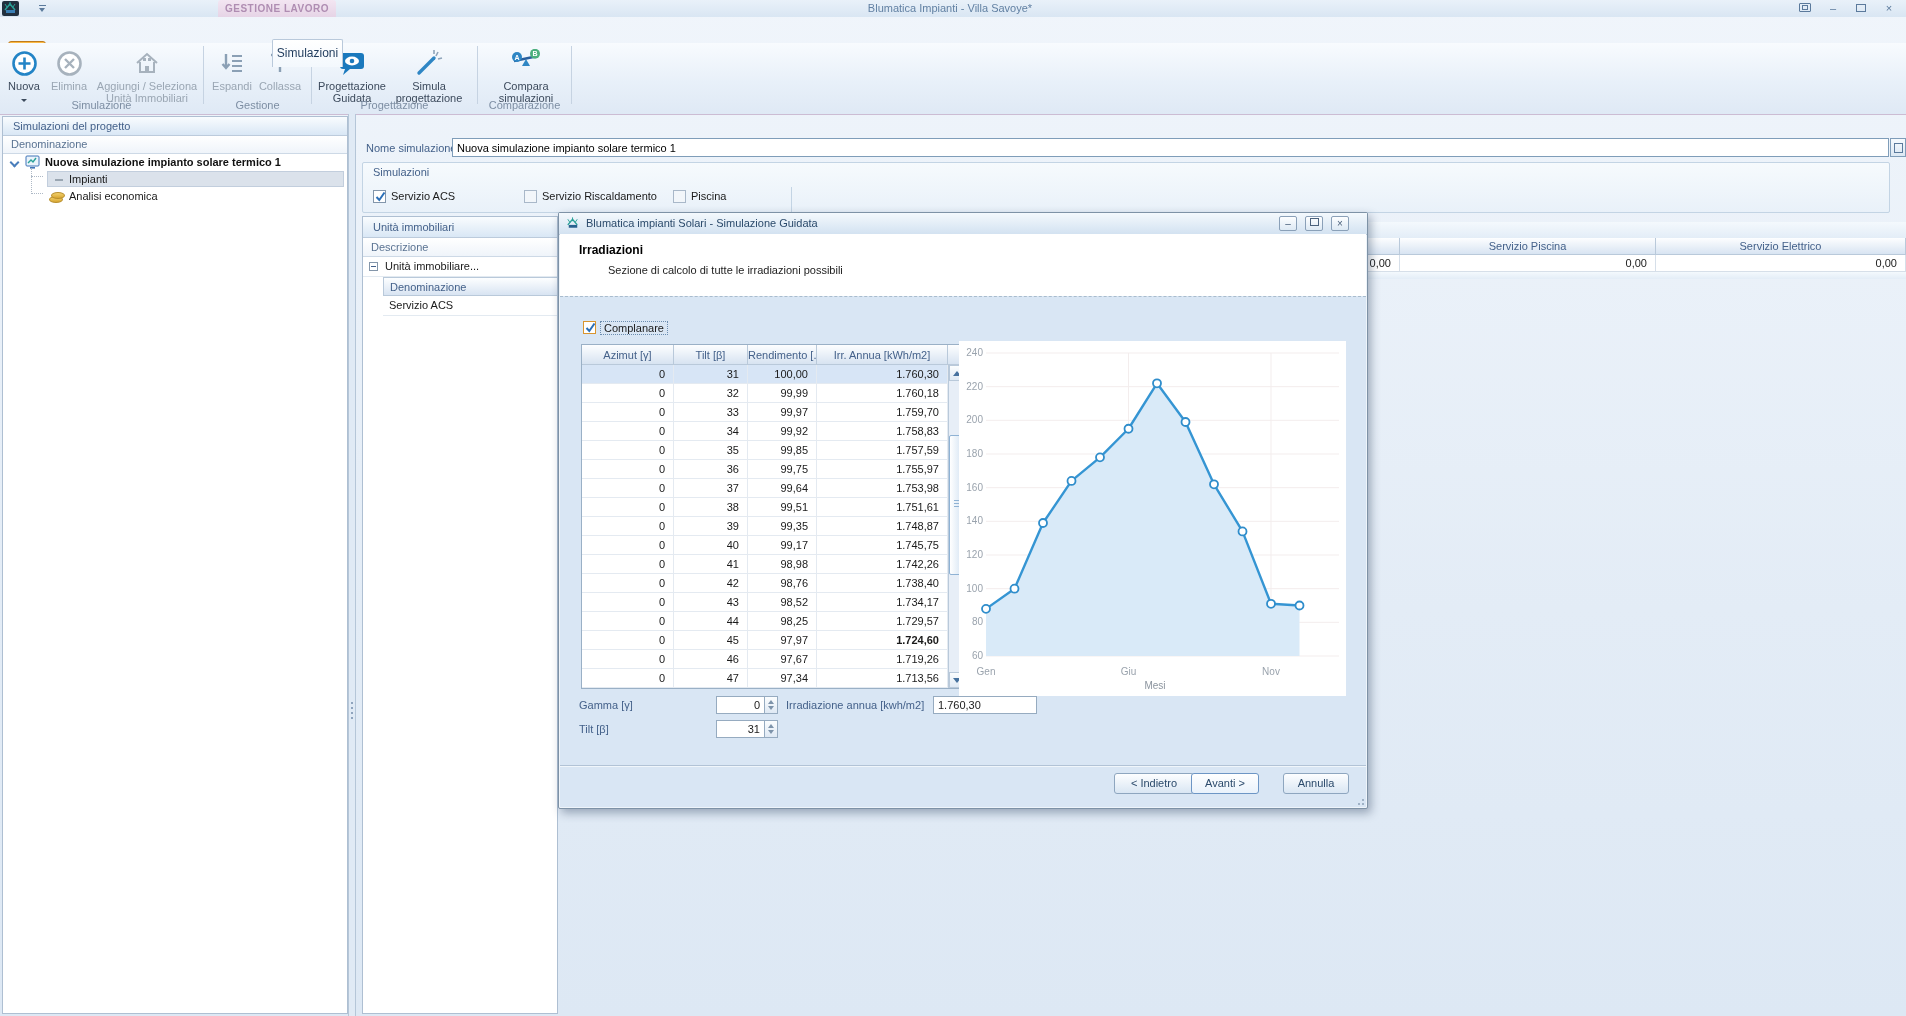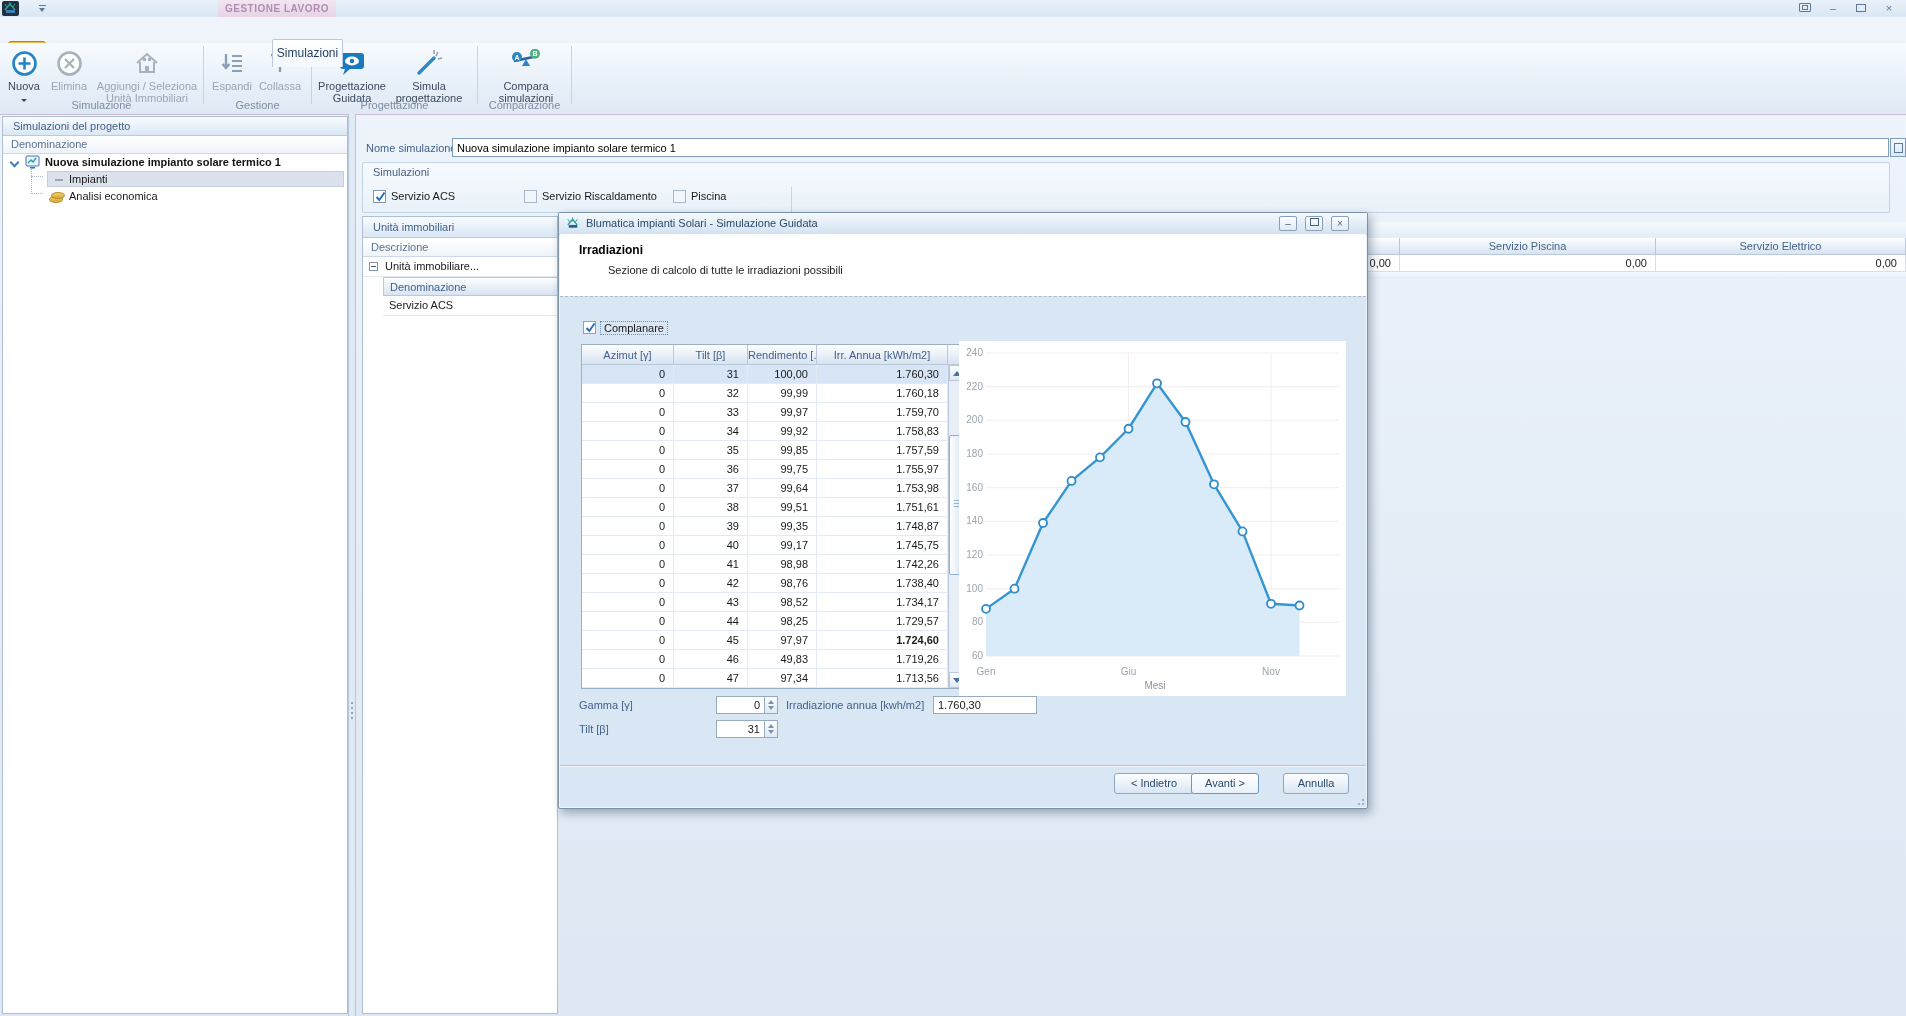--- a/index.html
+++ b/index.html
@@ -168,20 +168,21 @@
           <path d="M3 9 L8 3 L13 9" stroke="#2aa198" stroke-width="1.5" fill="none"></path>
           <path d="M5 6 l-2 -3 M8 5 l0 -4 M11 6 l2 -3" stroke="#2aa198" stroke-width="1" fill="none"></path>
           <rect x="4" y="9" width="9" height="3" fill="#3b7fb5"></rect>
         </svg>
     </div>
     <span class="qat-arrow">
         <span class="bar"></span>
         <span class="tri"></span>
       </span>
     <div class="ctx-tab">GESTIONE LAVORO</div>
+    <div class="win-title">Blumatica Impianti - Villa Savoye*</div>
     <div class="win-controls">
       <span class="wc"><span class="scr"></span></span>
       <span class="wc">–</span>
       <span class="wc"><span class="box"></span></span>
       <span class="wc">×</span>
     </div>
   </div>
 
   <div class="tabrow">
     <div class="file-btn">
@@ -518,21 +519,21 @@
           </div>
           <div class="trow">
             <div class="tcell" style="width: 92px;">0</div>
             <div class="tcell" style="width: 74px;">45</div>
             <div class="tcell" style="width: 69px;">97,97</div>
             <div class="tcell" style="width: 131px; font-weight: bold;">1.724,60</div>
           </div>
           <div class="trow">
             <div class="tcell" style="width: 92px;">0</div>
             <div class="tcell" style="width: 74px;">46</div>
-            <div class="tcell" style="width: 69px;">49,83</div>
+            <div class="tcell" style="width: 69px;">97,67</div>
             <div class="tcell" style="width: 131px;">1.719,26</div>
           </div>
           <div class="trow">
             <div class="tcell" style="width: 92px;">0</div>
             <div class="tcell" style="width: 74px;">47</div>
             <div class="tcell" style="width: 69px;">97,34</div>
             <div class="tcell" style="width: 131px;">1.713,56</div>
           </div>
         </div>
       <div class="vscroll">

